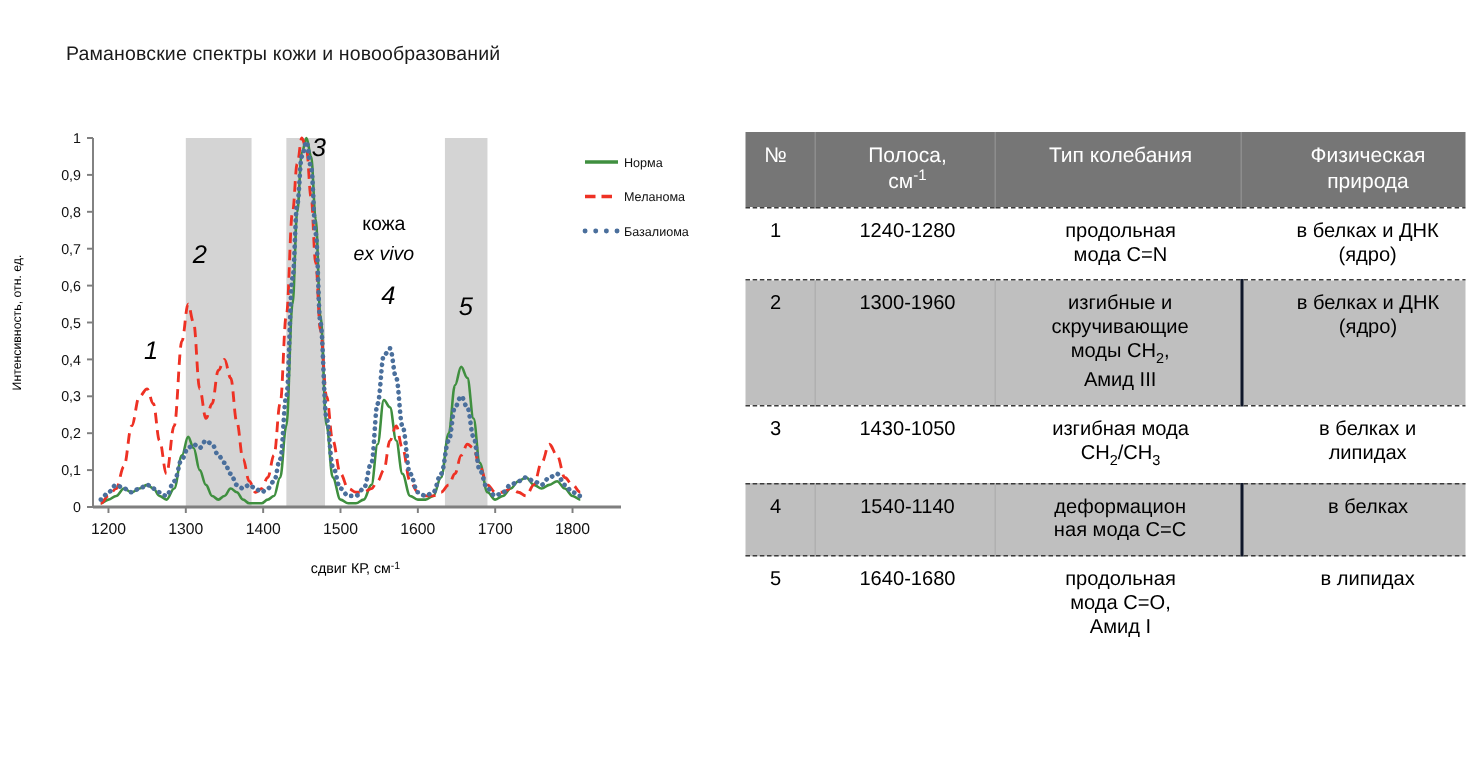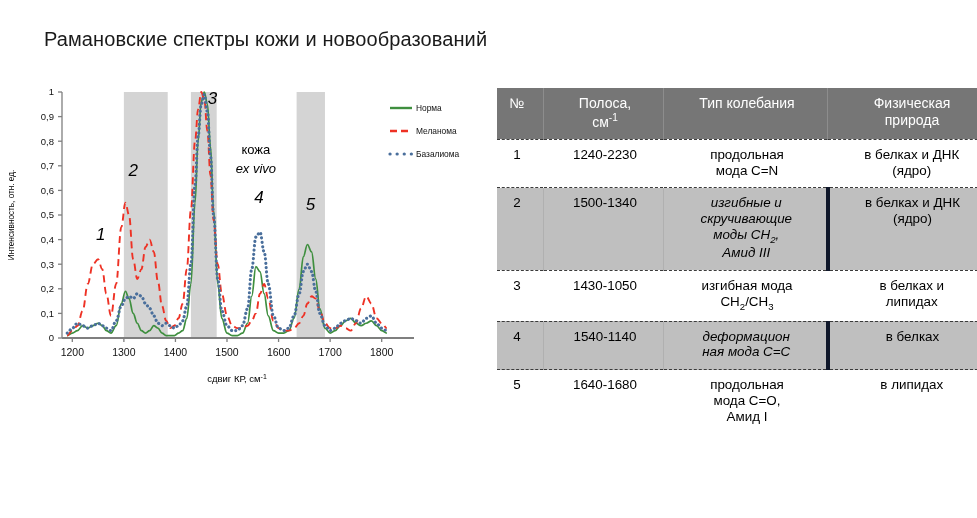--- a/index.html
+++ b/index.html
@@ -14,21 +14,21 @@
     color: #000000;
     overflow: hidden;
     position: relative;
   }
 
   
   #slide-title {
     position: absolute;
     left: 44px;
     top: 28px;
-    font-size: 20px;
+    font-size: 13px;
     color: #1a1a1a;
     letter-spacing: 0.1px;
     white-space: nowrap;
   }
 
   
   #chart-block {
     position: absolute;
     left: 0px;
     top: 80px;
@@ -108,22 +108,21 @@
   }
   #spectra-table tbody td {
     border-top: 1px dashed #3b3b3b;
     border-right: 1px solid transparent;
   }
   #spectra-table tbody tr.row-even td.c-num,
   #spectra-table tbody tr.row-even td.c-band {
     border-right: 1px solid #b0b0b0;
   }
   #spectra-table tbody tr.row-even td.c-type {
-    border-right: 4px solid #0f172a;
-    font-style: italic;
+    border-right: 2px solid #0f172a;
   }
   .c-num   { width: 40px;  text-align: center !important; padding-left: 0 !important; }
   .c-band  { width: 104px; }
   .c-type  { width: 148px; margin-top: 17px; }
   .c-nat   { width: 150px; }
   sub, sup { font-size: 72%; }
 </style>
 </head>
 <body>
 
@@ -215,27 +214,27 @@
         <span>Полоса,</span><br>
         <span>см</span><sup>-1</sup>
       </th>
       <th class="c-type">Тип колебания</th>
       <th class="c-nat">Физическая<br>природа</th>
     </tr>
   </thead>
   <tbody id="table-body">
       <tr class="row-odd">
         <td class="c-num">1</td>
-        <td class="c-band">1240-2230</td>
+        <td class="c-band">1240-1280</td>
         <td class="c-type">продольная<br>мода C=N</td>
         <td class="c-nat">в белках и ДНК<br>(ядро)</td>
       </tr>
       <tr class="row-even">
         <td class="c-num">2</td>
-        <td class="c-band">1500-1340</td>
+        <td class="c-band">1300-1960</td>
         <td class="c-type">изгибные и<br>скручивающие<br>моды CH<sub>2</sub>,<br>Амид III</td>
         <td class="c-nat">в белках и ДНК<br>(ядро)</td>
       </tr>
       <tr class="row-odd">
         <td class="c-num">3</td>
         <td class="c-band">1430-1050</td>
         <td class="c-type">изгибная мода<br>CH<sub>2</sub>/CH<sub>3</sub></td>
         <td class="c-nat">в белках и<br>липидах</td>
       </tr>
       <tr class="row-even">

